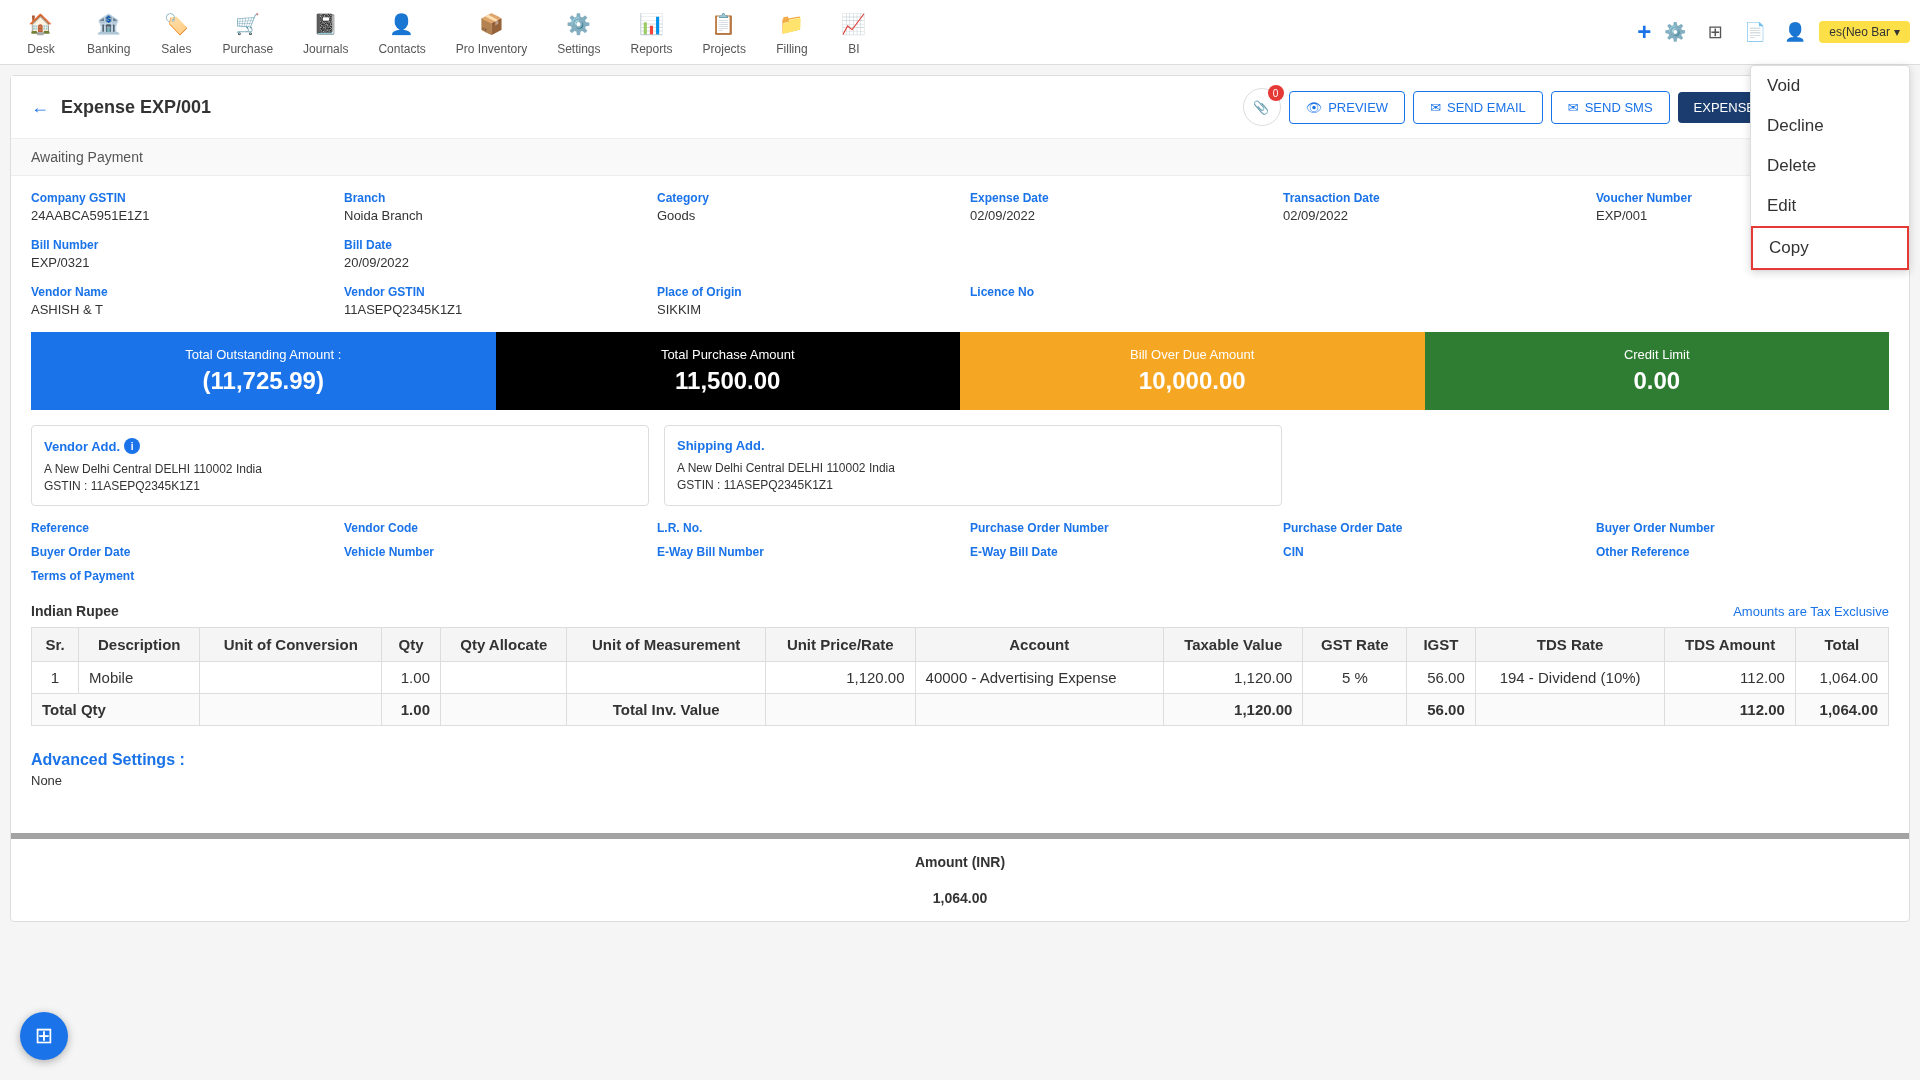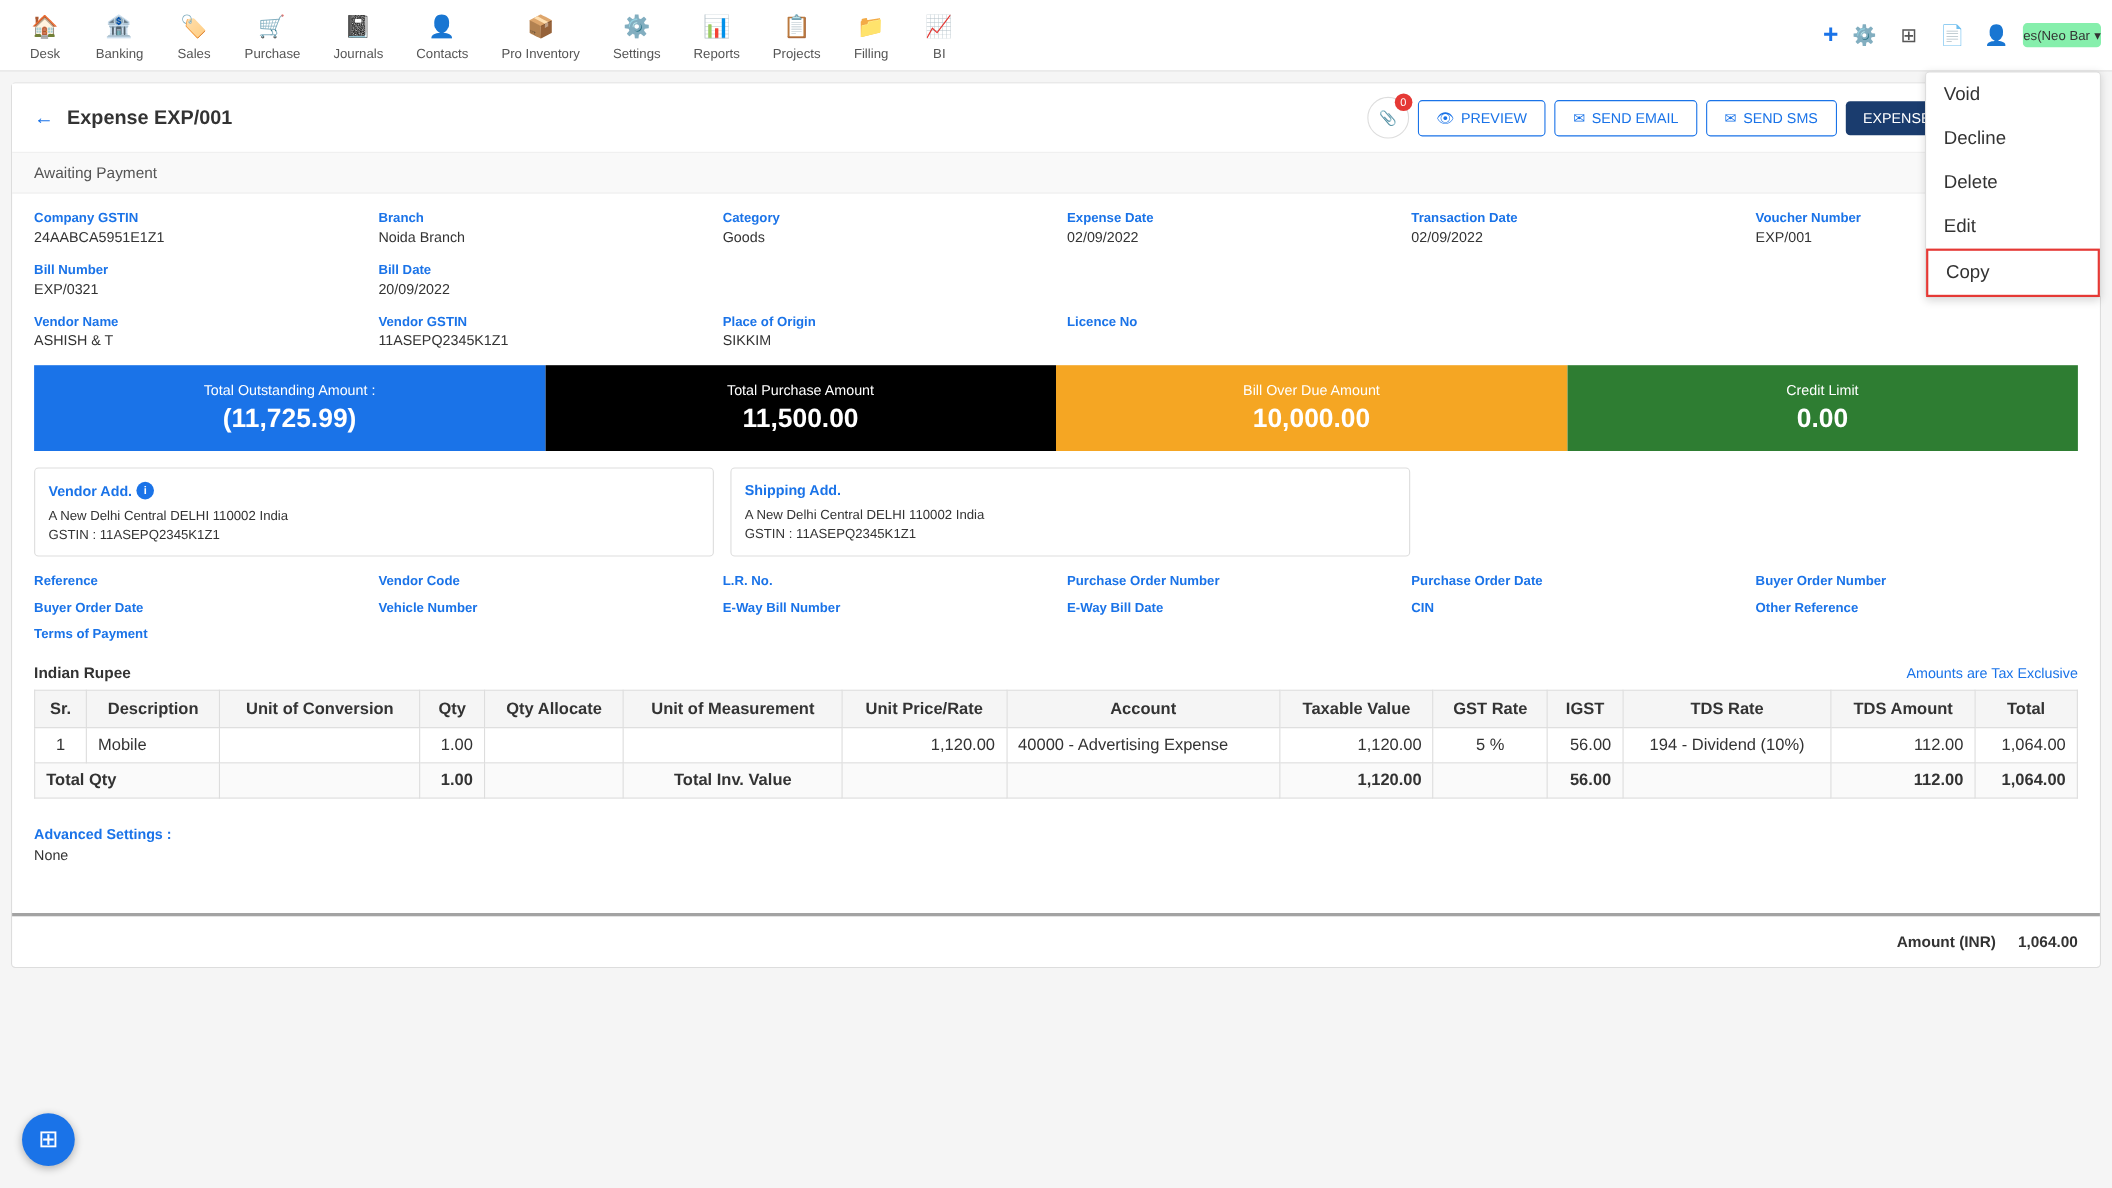--- a/index.html
+++ b/index.html
@@ -55,22 +55,22 @@
       color: #555;
       font-size: 18px;
     }
     .nav-plus {
       color: #1a73e8;
       font-size: 24px;
       font-weight: bold;
       cursor: pointer;
     }
     .user-badge {
-      background: #86efac;
-      padding: 4px 0;
+      background: #fde047;
+      padding: 4px 10px;
       border-radius: 4px;
       font-size: 12px;
       color: #333;
       cursor: pointer;
       display: flex;
       align-items: center;
       gap: 4px;
     }
 
     
@@ -306,38 +306,39 @@
       font-weight: 600;
       background: #fafafa;
     }
 
     
     .advanced-settings {
       margin-top: 15px;
       padding: 10px 0;
     }
     .adv-label {
-      font-size: 13px;
+      font-size: 16px;
       color: #1a73e8;
       font-weight: 600;
       margin-bottom: 4px;
     }
     .adv-value {
       font-size: 13px;
     }
 
     
     .amount-footer {
       display: flex;
       justify-content: flex-end;
       align-items: center;
       padding: 15px 20px;
-      border-top: 3px solid #a3a3a3;
+      border-top: 6px solid #a3a3a3;
       margin-top: 20px;
       gap: 20px;
+      flex-direction: column;
     }
     .amount-label {
       font-size: 14px;
       font-weight: 600;
     }
     .amount-value {
       font-size: 14px;
       font-weight: 600;
     }
 

